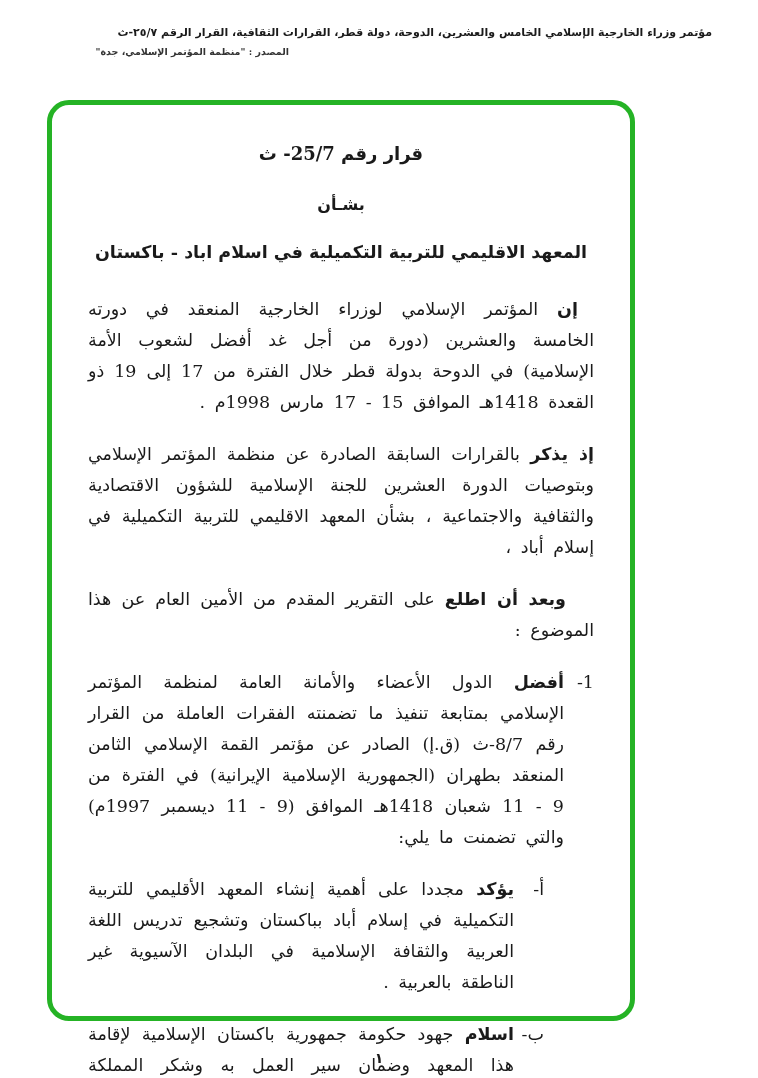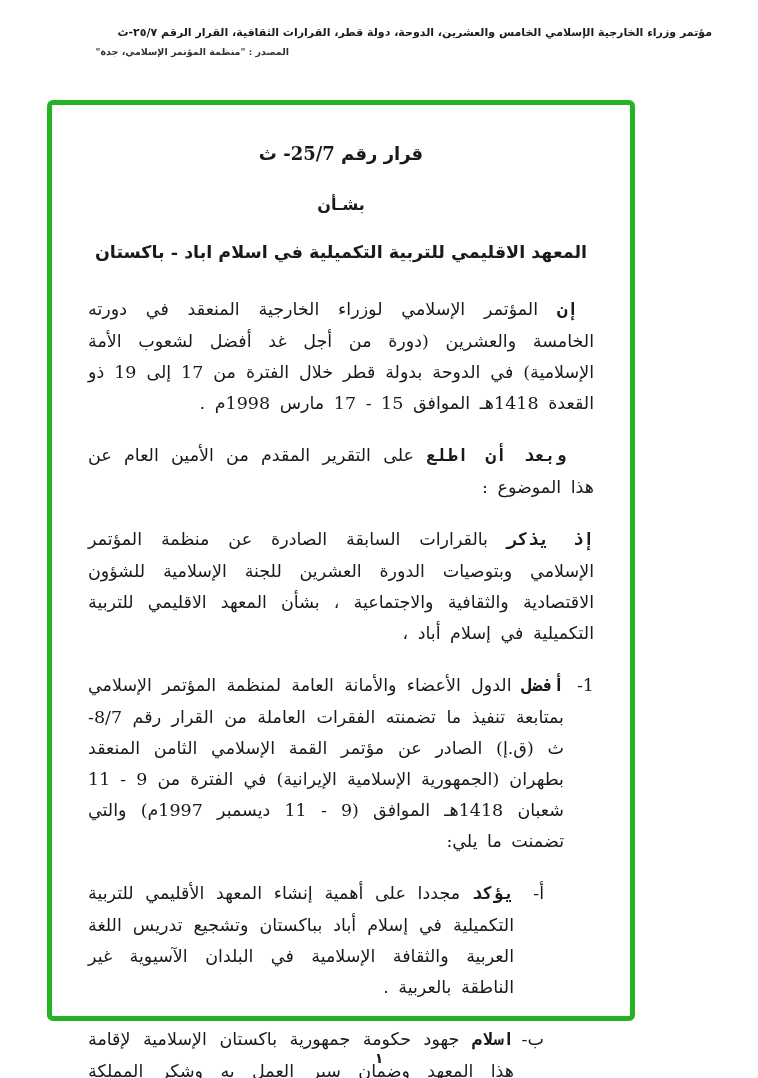--- a/index.html
+++ b/index.html
@@ -34,21 +34,21 @@
   }
 
   
   .doc-frame {
     position: absolute;
     top: 100px;
     left: 47px;
     width: 588px;
     height: 921px;
     border: 5px solid var(--frame-green, #25b325);
-    border-radius: 6px;
+    border-radius: 22px;
     background: #ffffff;
     padding: 38px 36px 0 36px;
   }
 
   
   .doc-title { text-align: center; font-weight: bold; }
   .t1 { font-size: 18px; }
   .t2 { font-size: 16px; margin-top: 31px; letter-spacing: 1px; }
   .t3 { font-size: 17.5px; margin-top: 28px; }
 
@@ -56,21 +56,21 @@
   .doc-body {
     margin-top: 32px;
     font-size: 17.5px;
     line-height: 31px;
     text-align: justify;
     word-spacing: 4px;
   }
   .para { margin-bottom: 21px; }
   .para.indent-sm { text-indent: 16px; }
   .para.indent { text-indent: 28px; }
-  .lead { font-weight: bold; font-family: Liberation Mono, monospace; }
+  .lead { font-weight: bold; }
 
   .item { display: flex; margin-bottom: 21px; }
   .item .marker { flex: 0 0 30px; }
   .item .itext { flex: 1; text-align: justify; }
   .item.sub { margin-right: 50px; }
 
   
   .page-number {
     position: absolute;
     bottom: 12px;
@@ -98,28 +98,28 @@
     <div class="t3">المعهد الاقليمي للتربية التكميلية في اسلام اباد - باكستان</div>
   </div>
 
   <div class="doc-body">
 
     <p class="para indent-sm">
       <b class="lead">إن</b>
       <span>المؤتمر الإسلامي لوزراء الخارجية المنعقد في دورته الخامسة والعشرين (دورة من أجل غد أفضل لشعوب الأمة الإسلامية) في الدوحة بدولة قطر خلال الفترة من 17 إلى 19 ذو القعدة 1418هـ الموافق 15 - 17 مارس 1998م .</span>
     </p>
 
+    <p class="para">
+      <b class="lead">إذ يذكر</b>
+      <span>بالقرارات السابقة الصادرة عن منظمة المؤتمر الإسلامي وبتوصيات الدورة العشرين للجنة الإسلامية للشؤون الاقتصادية والثقافية والاجتماعية ، بشأن المعهد الاقليمي للتربية التكميلية في إسلام أباد ،</span>
+    </p>
+
     <p class="para indent">
       <b class="lead">وبعد أن اطلع</b>
       <span>على التقرير المقدم من الأمين العام عن هذا الموضوع :</span>
-    </p>
-
-    <p class="para">
-      <b class="lead">إذ يذكر</b>
-      <span>بالقرارات السابقة الصادرة عن منظمة المؤتمر الإسلامي وبتوصيات الدورة العشرين للجنة الإسلامية للشؤون الاقتصادية والثقافية والاجتماعية ، بشأن المعهد الاقليمي للتربية التكميلية في إسلام أباد ،</span>
     </p>
 
     <div class="item">
       <span class="marker">1-</span>
       <p class="itext">
         <b class="lead">أفضل</b>
         <span>الدول الأعضاء والأمانة العامة لمنظمة المؤتمر الإسلامي بمتابعة تنفيذ ما تضمنته الفقرات العاملة من القرار رقم 8/7-ث (ق.إ) الصادر عن مؤتمر القمة الإسلامي الثامن المنعقد بطهران (الجمهورية الإسلامية الإيرانية) في الفترة من 9 - 11 شعبان 1418هـ الموافق (9 - 11 ديسمبر 1997م) والتي تضمنت ما يلي:</span>
       </p>
     </div>
 

